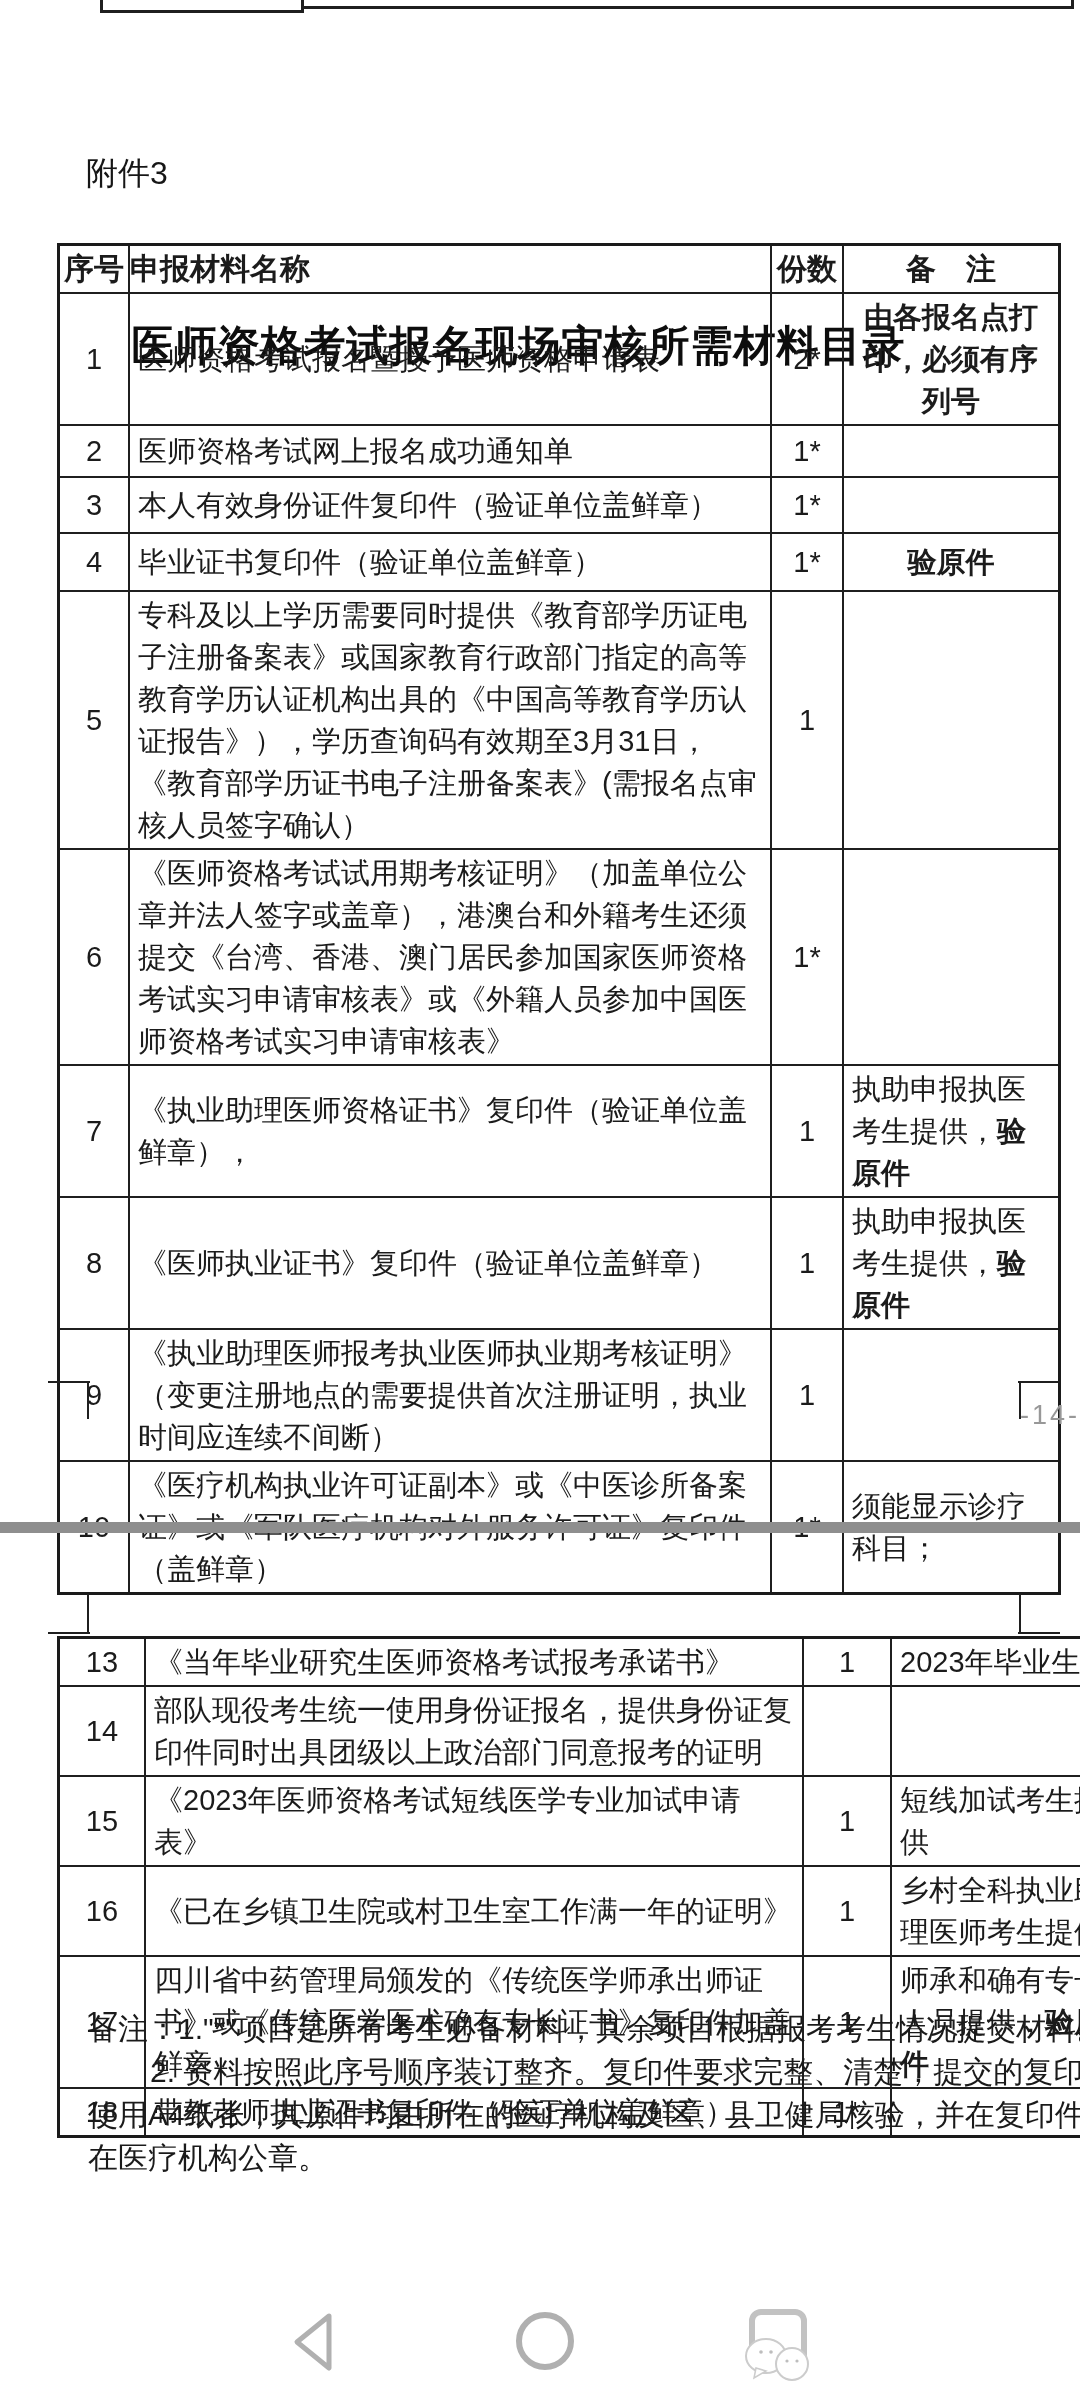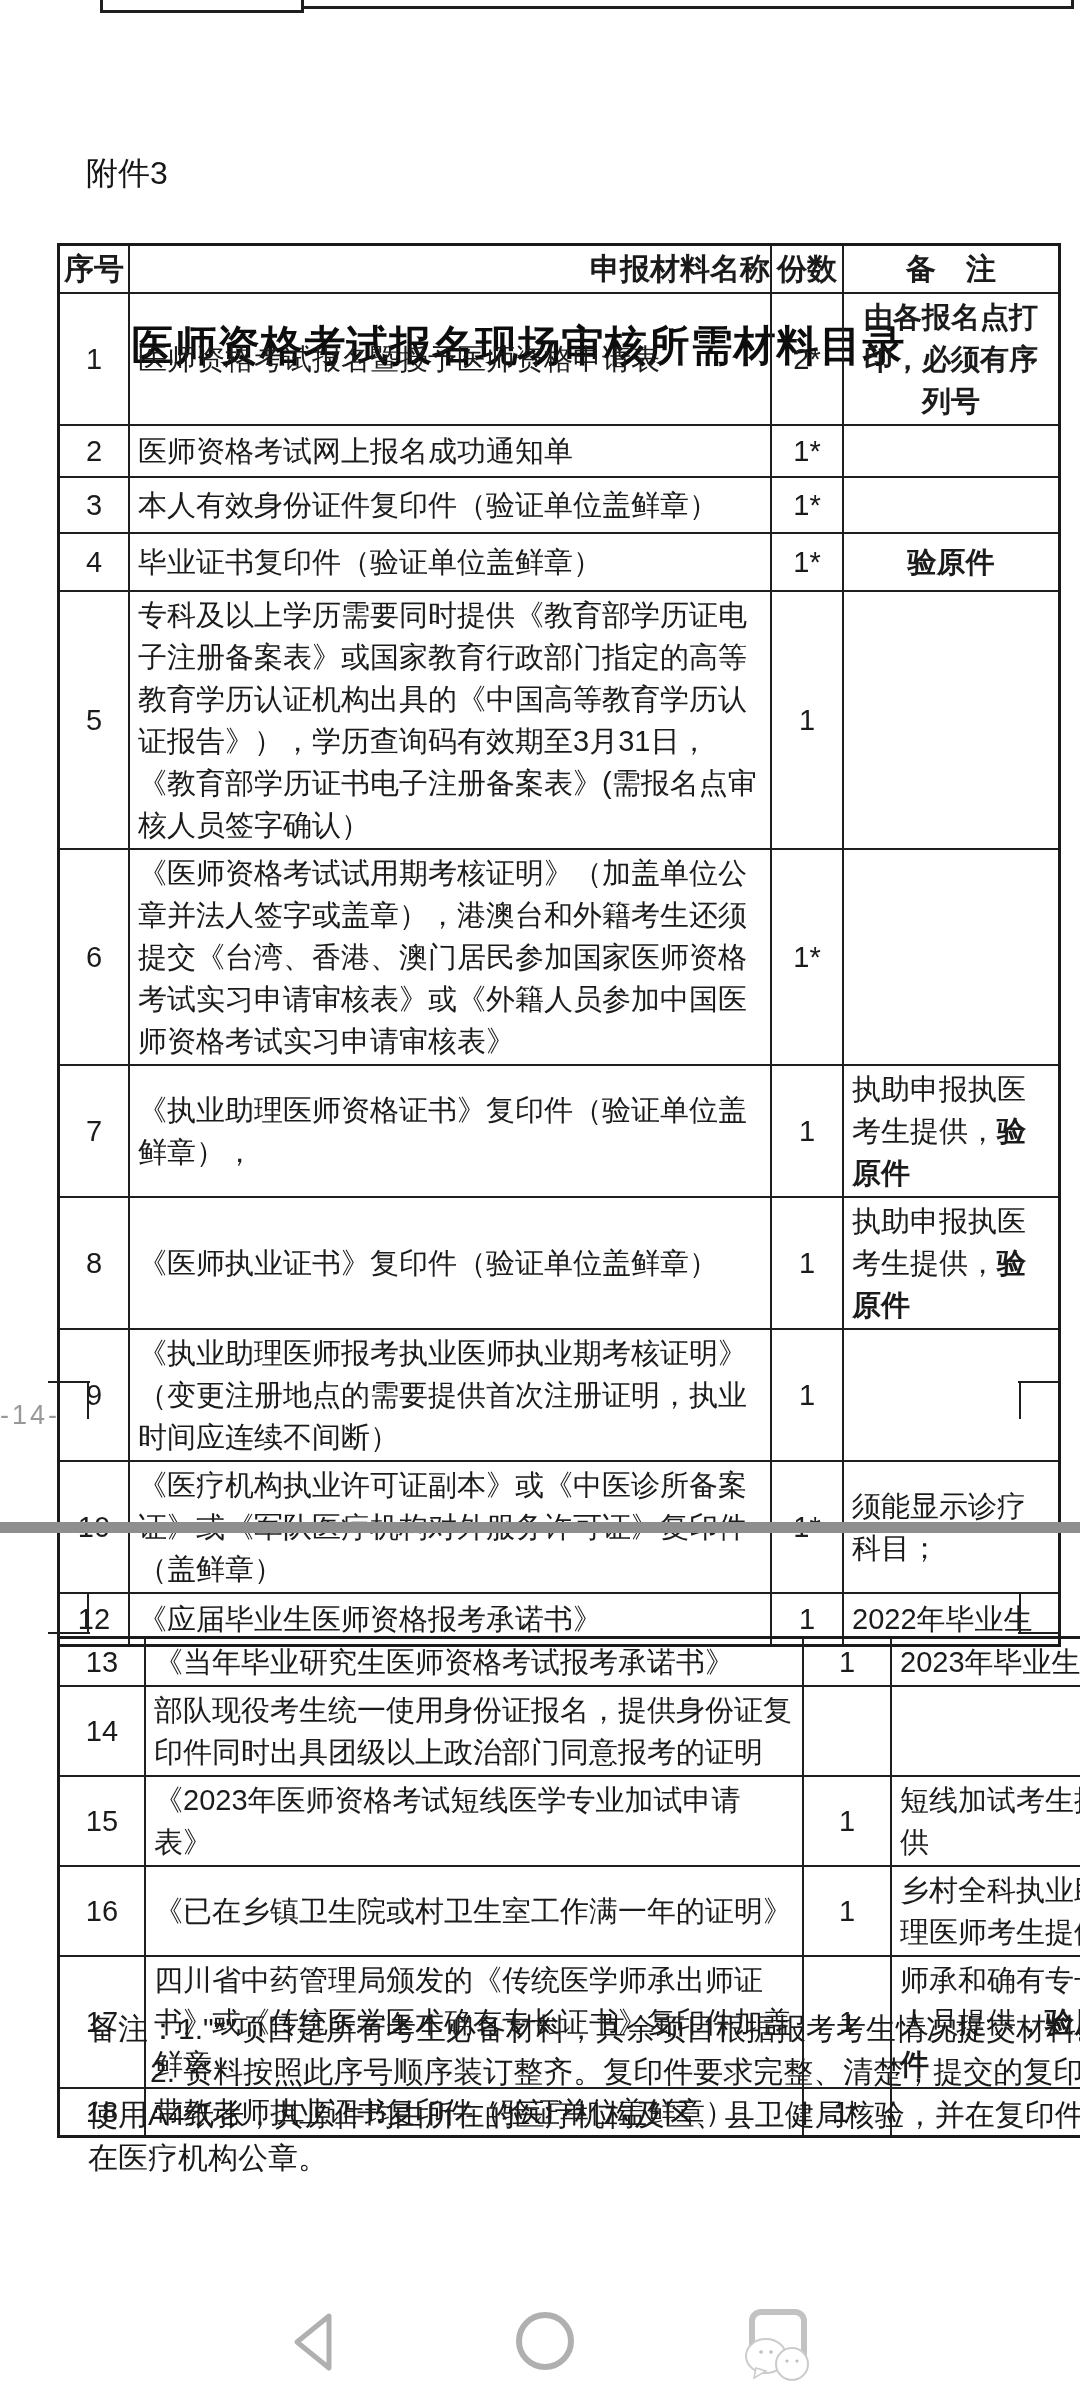--- a/index.html
+++ b/index.html
@@ -24,21 +24,21 @@
   table.doc td{border:2px solid #1f1f1f;vertical-align:middle;padding:2px 8px;line-height:42px;}
   td.c-num{width:68px;text-align:center;padding:0;}
   td.c-name{width:640px;text-align:left;padding:4px 8px 4px 16px;}
   td.c-copies{width:70px;text-align:center;padding:0;}
   td.c-note{width:214px;text-align:left;line-height:40px;margin-top:14px;}
   td.c-note.ctr{text-align:center;}
   tr.hdr td{font-weight:bold;text-align:center;font-size:30px;padding:2px 0;}
   .nb{font-weight:bold;}
 
   
-  .pagenum{left:0;top:1400px;width:1080px;text-align:left;font-size:27px;color:#989898;letter-spacing:3px;}
+  .pagenum{left:0;top:1400px;width:1080px;text-align:right;font-size:27px;color:#989898;letter-spacing:3px;}
   .separator{left:0;top:1522px;width:1080px;height:11px;background:#8e8e8e;}
 
   
   .noteline{position:absolute;font-size:30px;color:#1a1a1a;line-height:34px;white-space:nowrap;}
 
   
   .navwrap{position:absolute;left:0;top:2290px;width:1080px;height:110px;}
 </style>
 </head>
 <body>
@@ -51,21 +51,21 @@
   <div class="line" style="left:1071px;top:0;width:3px;height:9px"></div>
 </div>
 
 <div class="abs attach">附件3</div>
 <div class="abs title">医师资格考试报名现场审核所需材料目录</div>
 
 <table class="doc" style="top:243px;">
   <tbody>
       <tr class="hdr" style="height:44px">
     <td class="c-num">序号</td>
-    <td class="c-name" style="text-align:right;">申报材料名称</td>
+    <td class="c-name" style="text-align:left;">申报材料名称</td>
     <td class="c-copies">份数</td>
     <td class="c-note ctr" style="font-weight:bold;">备　注</td>
   </tr>
   <tr style="height:86px">
     <td class="c-num">1</td>
     <td class="c-name">医师资格考试报名暨授予医师资格申请表</td>
     <td class="c-copies">2*</td>
     <td class="c-note ctr"><span></span><span class="nb">由各报名点打印，必须有序列号</span></td>
   </tr>
   <tr style="height:52px">
@@ -114,26 +114,20 @@
     <td class="c-num">9</td>
     <td class="c-name">《执业助理医师报考执业医师执业期考核证明》（变更注册地点的需要提供首次注册证明，执业时间应连续不间断）</td>
     <td class="c-copies">1</td>
     <td class="c-note"><span></span><span class="nb"></span></td>
   </tr>
   <tr style="height:91px">
     <td class="c-num">10</td>
     <td class="c-name">《医疗机构执业许可证副本》或《中医诊所备案证》或《军队医疗机构对外服务许可证》复印件（盖鲜章）</td>
     <td class="c-copies">1*</td>
     <td class="c-note"><span>须能显示诊疗科目；</span><span class="nb"></span></td>
-  </tr>
-  <tr style="height:52px">
-    <td class="c-num">12</td>
-    <td class="c-name">《应届毕业生医师资格报考承诺书》</td>
-    <td class="c-copies">1</td>
-    <td class="c-note"><span>2022年毕业生</span><span class="nb"></span></td>
   </tr>
 </tbody>
   </table>
 
 <div>
   <div class="line" style="left:48px;top:1381px;width:42px;height:2px"></div>
   <div class="line" style="left:87px;top:1381px;width:2px;height:38px"></div>
   <div class="line" style="left:1018px;top:1381px;width:42px;height:2px"></div>
   <div class="line" style="left:1019px;top:1381px;width:2px;height:38px"></div>
 </div>

